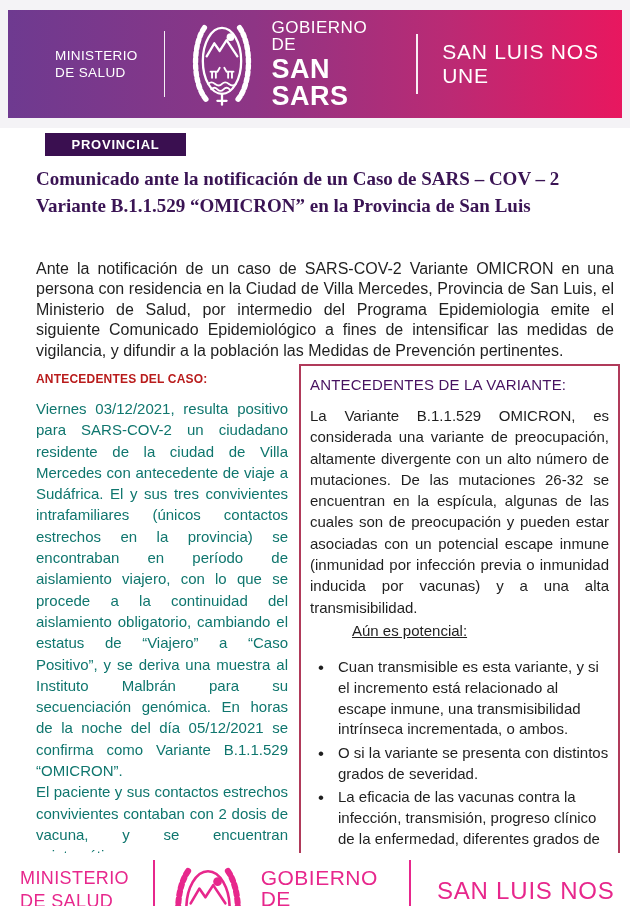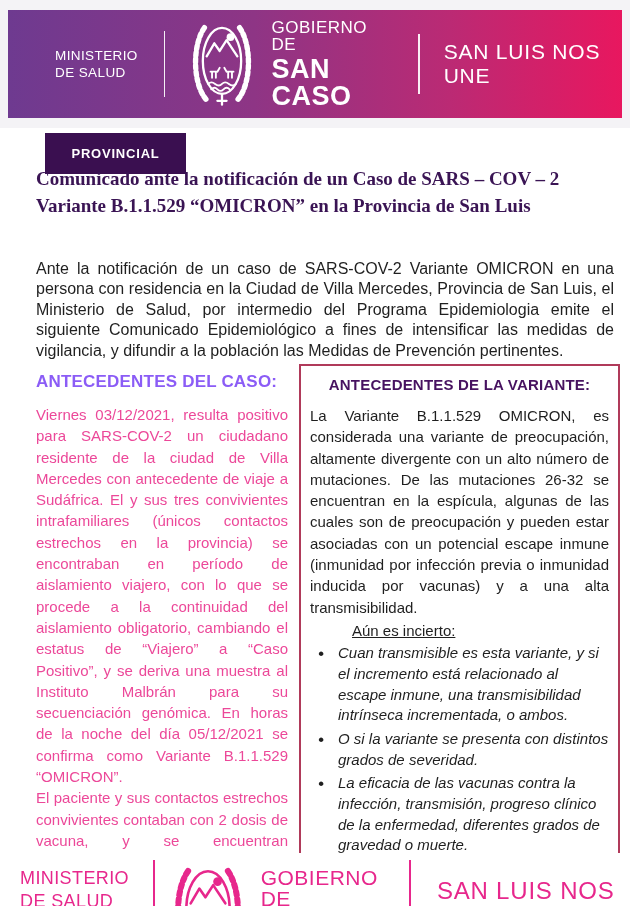--- a/index.html
+++ b/index.html
@@ -25,21 +25,21 @@
   .banner .vdiv { width:2px; height:66px; background:rgba(255,255,255,.92); margin:0 20px 0 26px; }
   .banner .crest { width:74px; height:92px; flex:0 0 auto; }
   .banner .gob { margin-left:12px; line-height:1; }
   .banner .gob .l1 { font-size:17px; letter-spacing:.5px; }
   .banner .gob .l2 { font-size:27px; font-weight:bold; letter-spacing:.5px; margin-top:3px; }
   .banner .vdiv2 { width:2px; height:60px; background:rgba(255,255,255,.92); margin:0 24px 0 22px; }
   .banner .slogan { font-size:21px; letter-spacing:.8px; font-weight:400; }
 
   
   .badge {
-    position:absolute; top:133px; left:45px; width:141px; height:41px;
+    position:absolute; top:133px; left:45px; width:141px; height:23px;
     background:#3a0f50; color:#ffffff; font-size:13px; font-weight:bold;
     letter-spacing:.8px; display:flex; align-items:center; justify-content:center;
   }
 
   
   .doc-title {
     position:absolute; top:166px; left:36px; width:578px;
     color:#3a1454; font-size:19px; font-weight:bold; line-height:1.4;font-family:Liberation Serif, serif;
   }
 
@@ -49,40 +49,40 @@
     color:#1f1f1f; font-size:16px; line-height:1.28; text-align:justify;
   }
 
   
   .columns {
     position:absolute; top:364px; left:36px; width:584px;
     display:flex; align-items:stretch;
   }
   .col-left { flex:0 0 252px; margin-right:11px; }
   .col-left h2 {
-    color:#8b5cf6; font-size:17px; font-weight:bold; margin:8px 0 12px 0; letter-spacing:.2px;
+    color:#b91c1c; font-size:12px; font-weight:bold; margin:8px 0 12px 0; letter-spacing:.2px;
   }
   .col-left p {
-    color:#ec4899; font-size:15px; line-height:1.42; text-align:justify;
+    color:#0f766e; font-size:15px; line-height:1.42; text-align:justify;
   }
   .variant-box {
     flex:1 1 auto; border:2px solid #b03a5a; background:#ffffff;
     padding:8px 9px 6px 9px; min-height:486px;
   }
   .variant-box h2 {
-    color:#471260; font-size:15px; font-weight:bold; margin:2px 0 12px 0; letter-spacing:.2px;text-align:center;
+    color:#471260; font-size:15px; font-weight:normal; margin:2px 0 12px 0; letter-spacing:.2px;
   }
   .variant-box p.lead {
     color:#1f1f1f; font-size:15px; line-height:1.42; text-align:justify;margin-top:8px;
   }
   .uncertain {
     color:#1f1f1f; font-size:15px; line-height:1.42;
     text-decoration:underline; margin:2px 0 0 42px;
   }
-  .variant-box ul { list-style:none; margin-top:2px;font-style:italic; }
+  .variant-box ul { list-style:none; margin-top:16px; }
   .variant-box ul li {
     color:#1f1f1f; font-size:15px; line-height:1.38;
     padding-left:28px; position:relative; margin-bottom:3px;
   }
   .variant-box ul li::before {
     content:"•"; position:absolute; left:8px; top:-1px; font-size:17px;
   }
   .closing {
     color:#1f1f1f; font-size:15px; line-height:1.4; font-style:italic; margin-top:2px;
   }
@@ -132,21 +132,21 @@
     <div class="ministry">
       <div>MINISTERIO</div>
       <div>DE SALUD</div>
     </div>
     <div class="vdiv"></div>
     <svg class="crest">
         <use href="#crest"></use>
       </svg>
     <div class="gob">
       <div class="l1">GOBIERNO DE</div>
-      <div class="l2">SAN CASO</div>
+      <div class="l2">SAN SARS</div>
     </div>
     <div class="vdiv2"></div>
     <div class="slogan">SAN LUIS NOS UNE</div>
   </div>
 
   <div class="badge">PROVINCIAL</div>
 
   <h1 class="doc-title">Comunicado ante la notificación de un Caso de SARS – COV – 2 Variante B.1.1.529 “OMICRON” en la Provincia de San Luis</h1>
 
   <p class="intro">Ante la notificación de un caso de SARS-COV-2 Variante OMICRON en una persona con residencia en la Ciudad de Villa Mercedes, Provincia de San Luis, el Ministerio de Salud, por intermedio del Programa Epidemiologia emite el siguiente Comunicado Epidemiológico a fines de intensificar las medidas de vigilancia, y difundir a la población las Medidas de Prevención pertinentes.</p>
@@ -154,21 +154,21 @@
   <div class="columns">
     <div class="col-left">
       <h2>ANTECEDENTES DEL CASO:</h2>
       <p>Viernes 03/12/2021, resulta positivo para SARS-COV-2 un ciudadano residente de la ciudad de Villa Mercedes con antecedente de viaje a Sudáfrica. El y sus tres convivientes intrafamiliares (únicos contactos estrechos en la provincia) se encontraban en período de aislamiento viajero, con lo que se procede a la continuidad del aislamiento obligatorio, cambiando el estatus de “Viajero” a “Caso Positivo”, y se deriva una muestra al Instituto Malbrán para su secuenciación genómica. En horas de la noche del día 05/12/2021 se confirma como Variante B.1.1.529 “OMICRON”.</p>
       <p>El paciente y sus contactos estrechos convivientes contaban con 2 dosis de vacuna, y se encuentran asintomáticos.</p>
     </div>
 
     <div class="variant-box">
       <h2>ANTECEDENTES DE LA VARIANTE:</h2>
       <p class="lead">La Variante B.1.1.529 OMICRON, es considerada una variante de preocupación, altamente divergente con un alto número de mutaciones. De las mutaciones 26-32 se encuentran en la espícula, algunas de las cuales son de preocupación y pueden estar asociadas con un potencial escape inmune (inmunidad por infección previa o inmunidad inducida por vacunas) y a una alta transmisibilidad.</p>
-      <div class="uncertain">Aún es incierto:</div>
+      <div class="uncertain">Aún es potencial:</div>
       <ul>
         <li>Cuan transmisible es esta variante, y si el incremento está relacionado al escape inmune, una transmisibilidad intrínseca incrementada, o ambos.</li>
         <li>O si la variante se presenta con distintos grados de severidad.</li>
         <li>La eficacia de las vacunas contra la infección, transmisión, progreso clínico de la enfermedad, diferentes grados de gravedad o muerte.</li>
       </ul>
       <p class="closing">Por lo que se necesita más evidencia para contestar estas preguntas.</p>
     </div>
   </div>
 
   <div class="footer">

